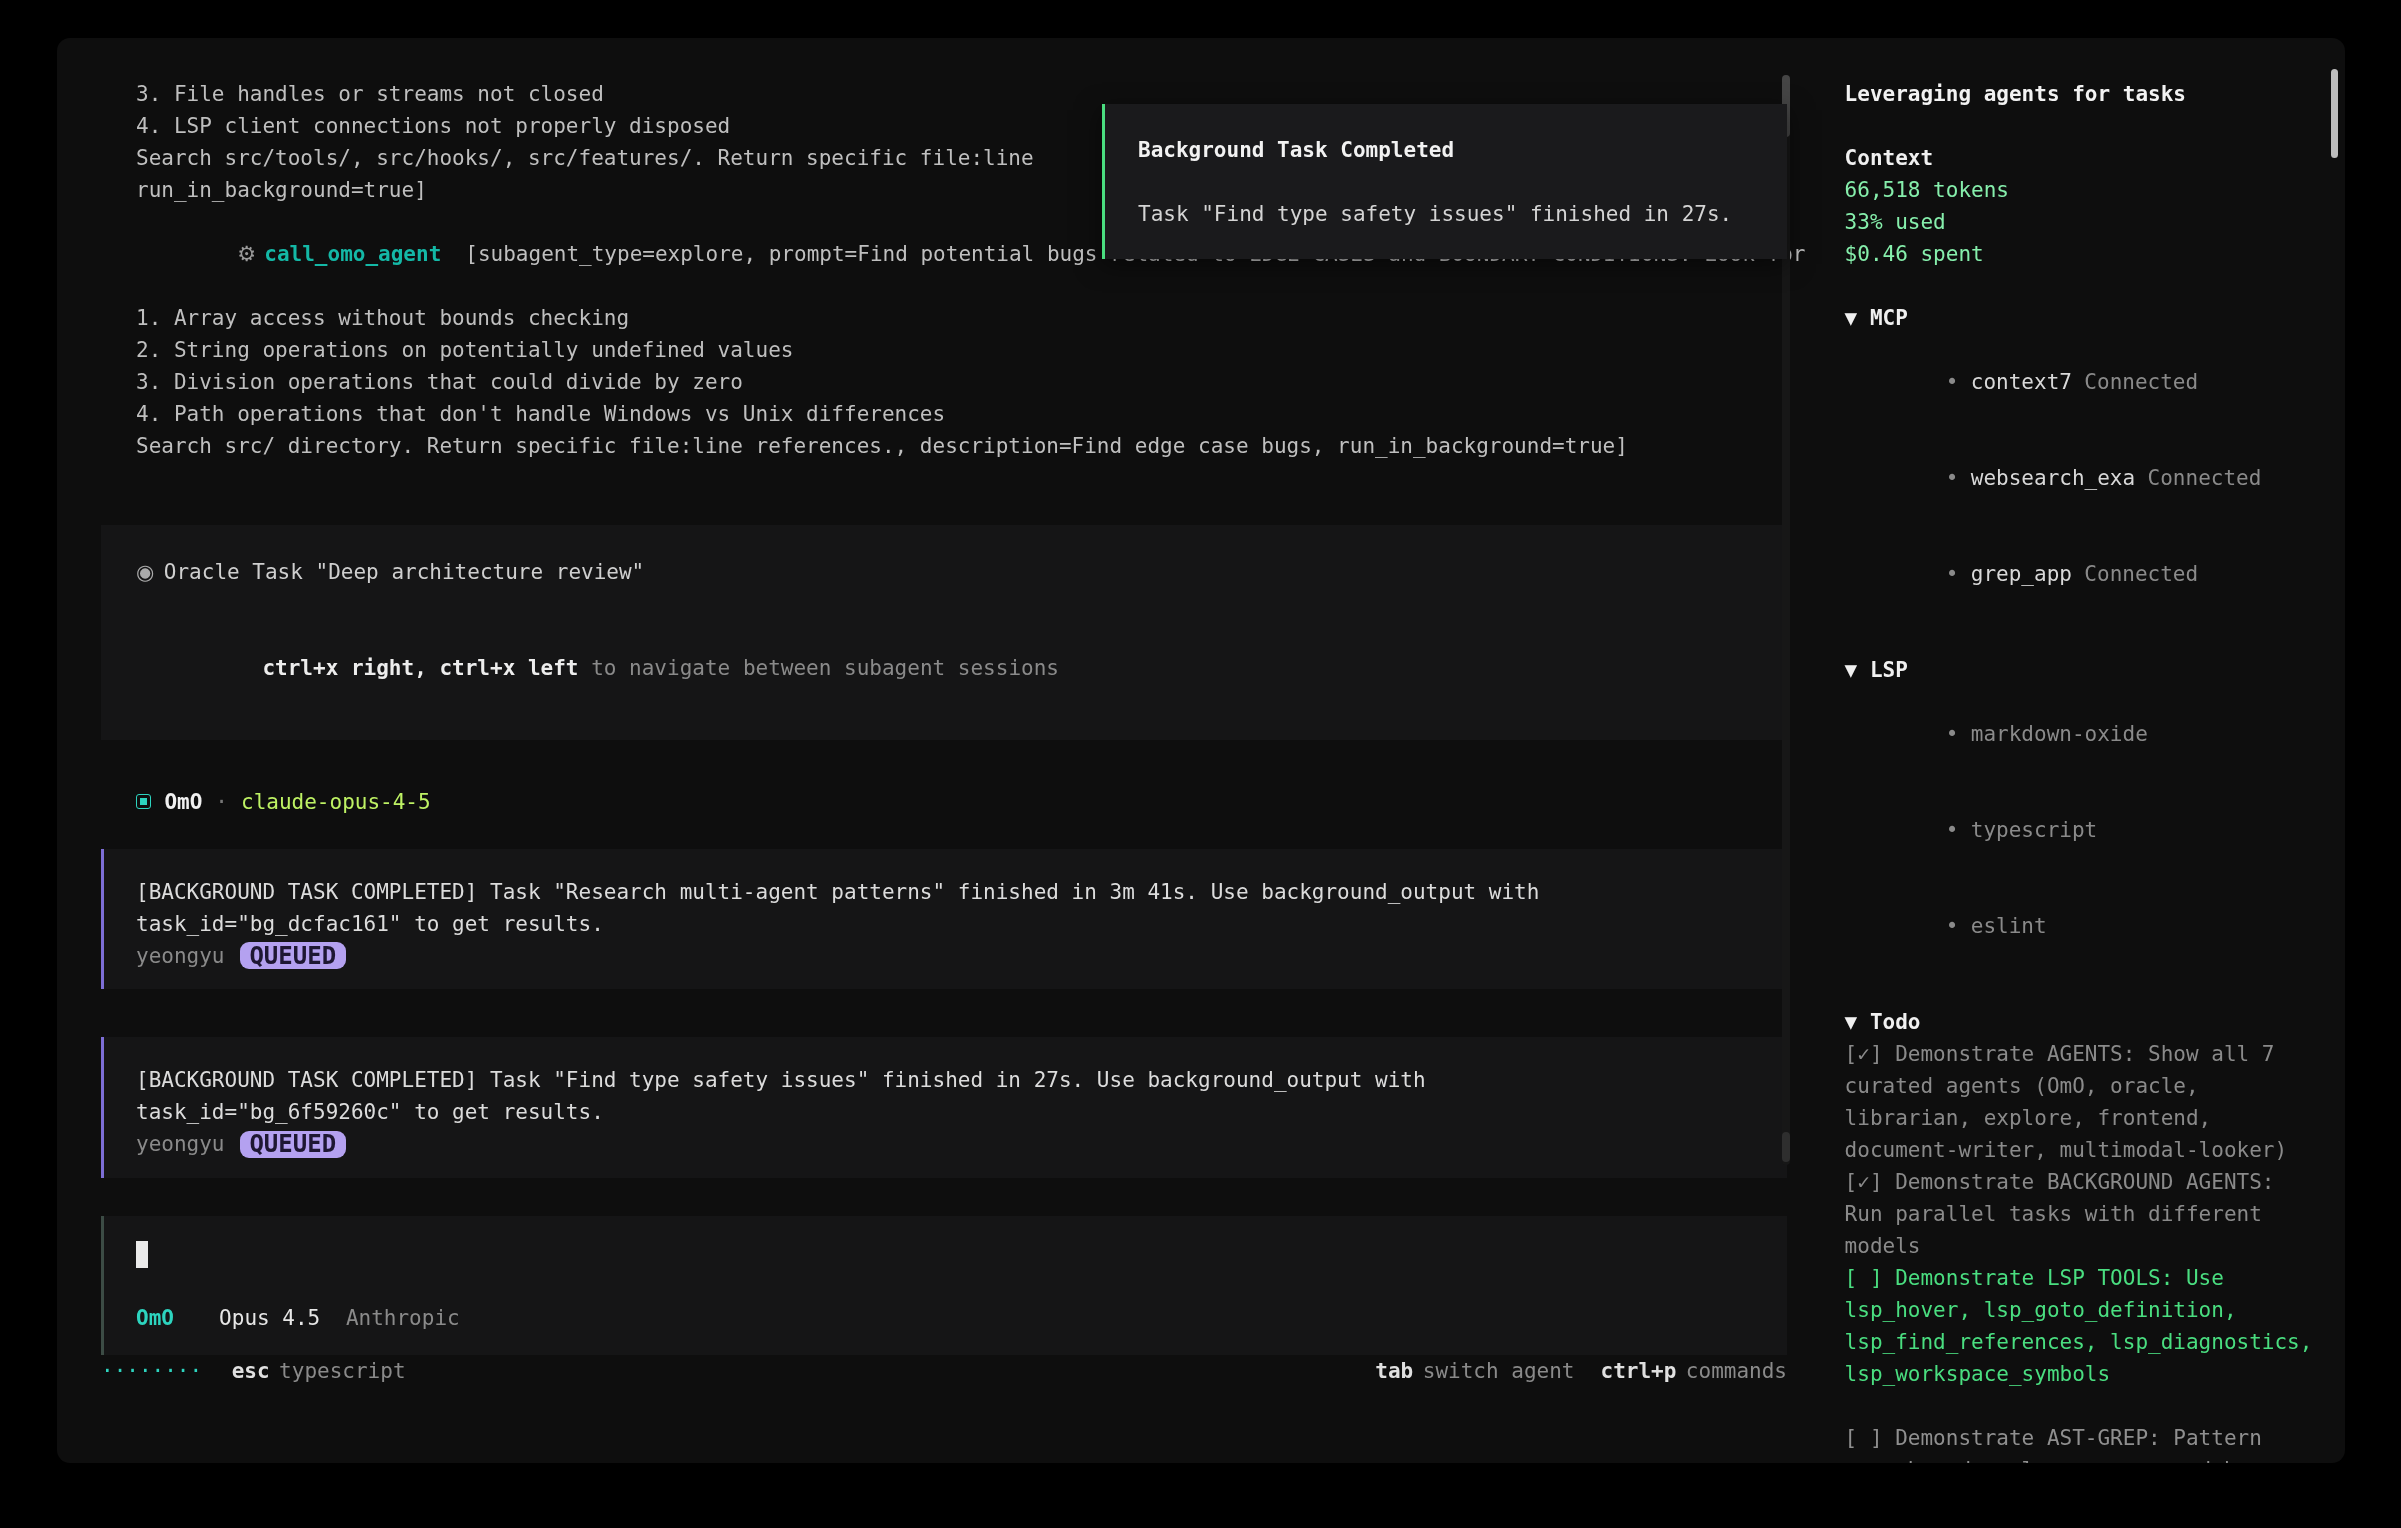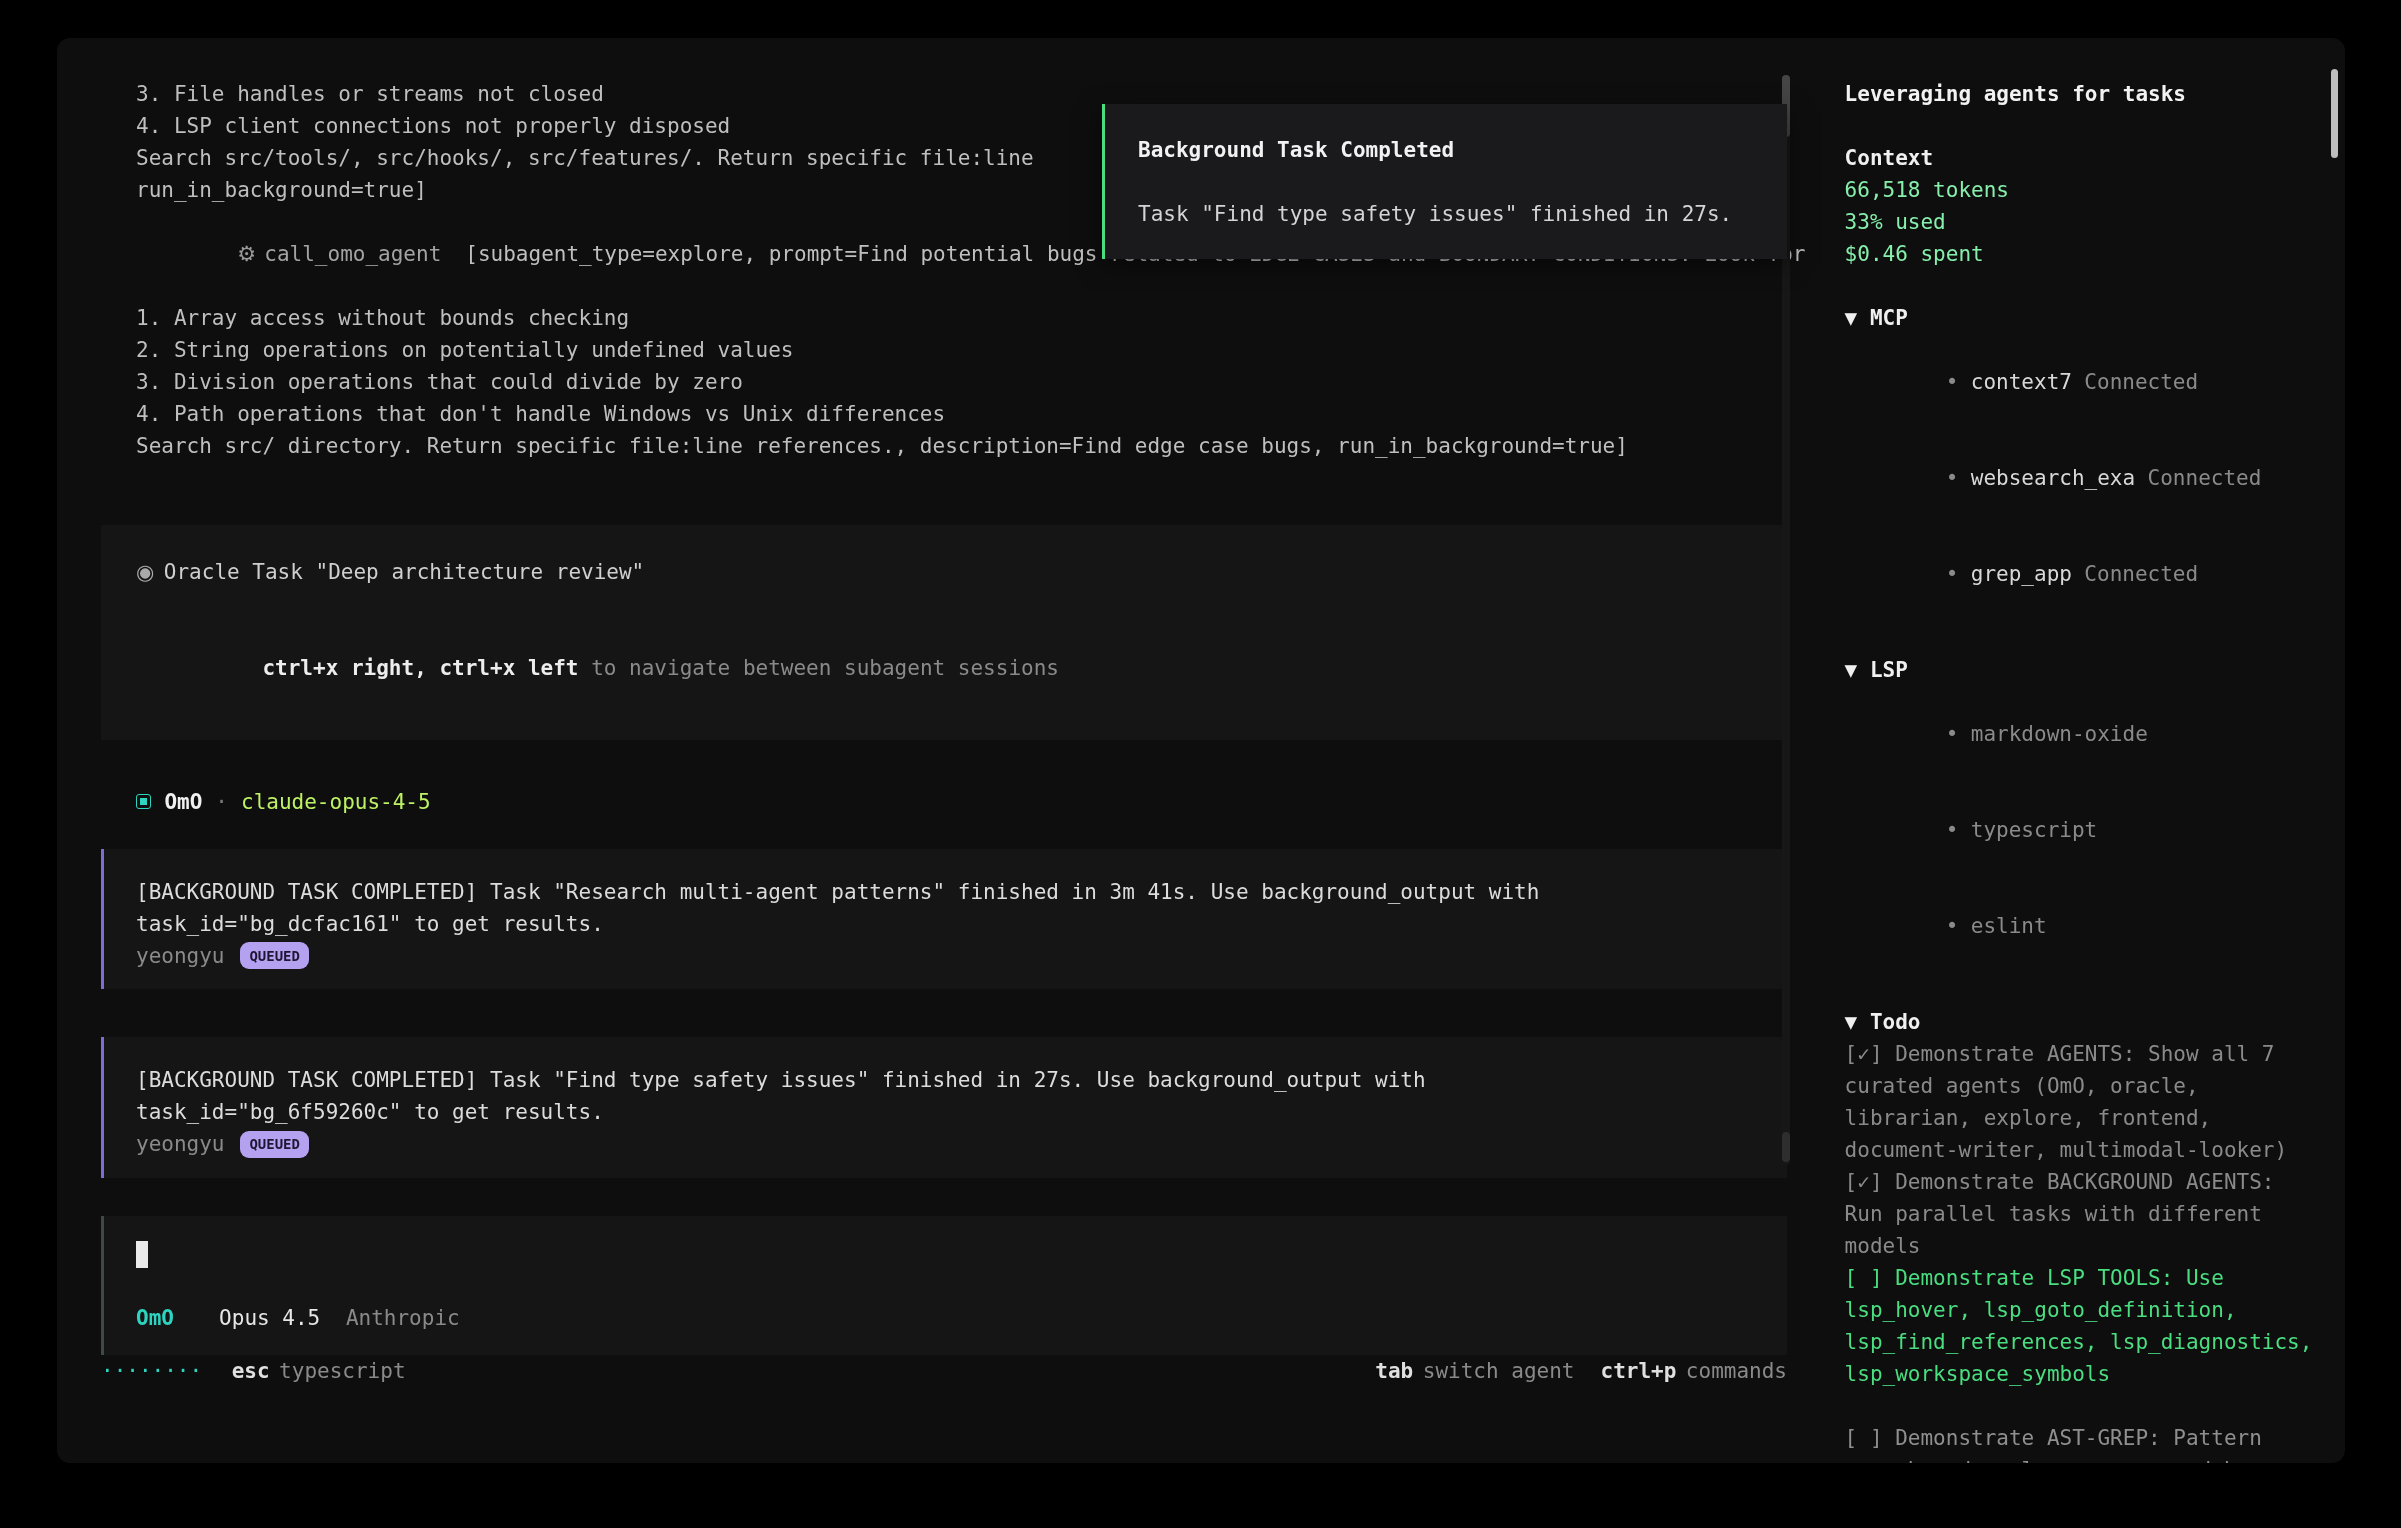--- a/index.html
+++ b/index.html
@@ -41,21 +41,21 @@
   .sidebar {
     width:524px; position:relative;
     padding:40px 21px 0 23.6px;
     color:#c2c2c2;
   }
 
   
   .log-line { padding-left:35px; white-space:pre; color:#bfbfbf; }
   .blank { height:32px; }
   .gear { color:#9a9a9a; margin-right:8.3px; font-family:"DejaVu Sans",sans-serif; }
-  .tool-name { color:#a3a3a3; font-weight:normal; margin-right:24px; }
+  .tool-name { color:#14b8a6; font-weight:bold; margin-right:24px; }
   .tool-args { color:#bfbfbf; }
 
   
   .notification {
     position:absolute; top:66px; right:34px; width:685px;
     background:#1a1a1c; border-left:3px solid #4ade80;
     padding:29.5px 32px 29.5px 33px; z-index:5;
     box-shadow:0 5.9px 23.6px rgba(0,0,0,.5);
   }
   .notif-title { color:#f2f2f2; font-weight:bold; }
@@ -79,21 +79,21 @@
   .agent-model { color:#bef264; }
 
   
   .message { margin-top:31px; background:#151516; border-left:3.5px solid #7d6ed6; padding:27px 32px 17.7px; }
   .message.second { margin-top:48px; }
   .msg-line { color:#dcdcdc; white-space:pre; }
   .msg-meta { display:flex; align-items:center; }
   .msg-author { color:#8a8a8a; }
   .badge {
     display:inline-block; margin-left:15.4px; background:#b4a1f0; color:#1e1733;
-    font-weight:bold; font-size:14px; line-height:26px; padding:0.6px 9.5px; border-radius:9px;
+    font-weight:bold; font-size:24px; line-height:26px; padding:0.6px 9.5px; border-radius:9px;
   }
 
   
   .input-box { margin-top:38px; background:#151516; border-left:3.5px solid #3c4c45; padding:25px 32px 21px; }
   .cursor-row { height:28px; }
   .cursor { display:inline-block; width:12.4px; height:27px; background:#eaeaea; }
   .model-line { margin-top:33px; }
   .input-agent { color:#2dd4bf; font-weight:bold; }
   .input-model { color:#e6e6e6; margin-left:32.5px; }
   .input-provider { color:#8a8a8a; margin-left:13px; }

